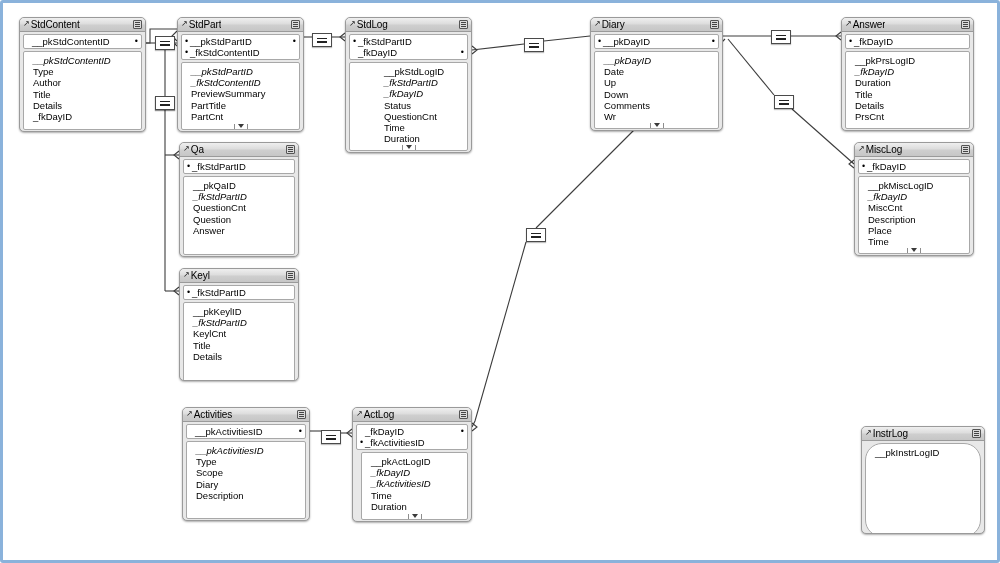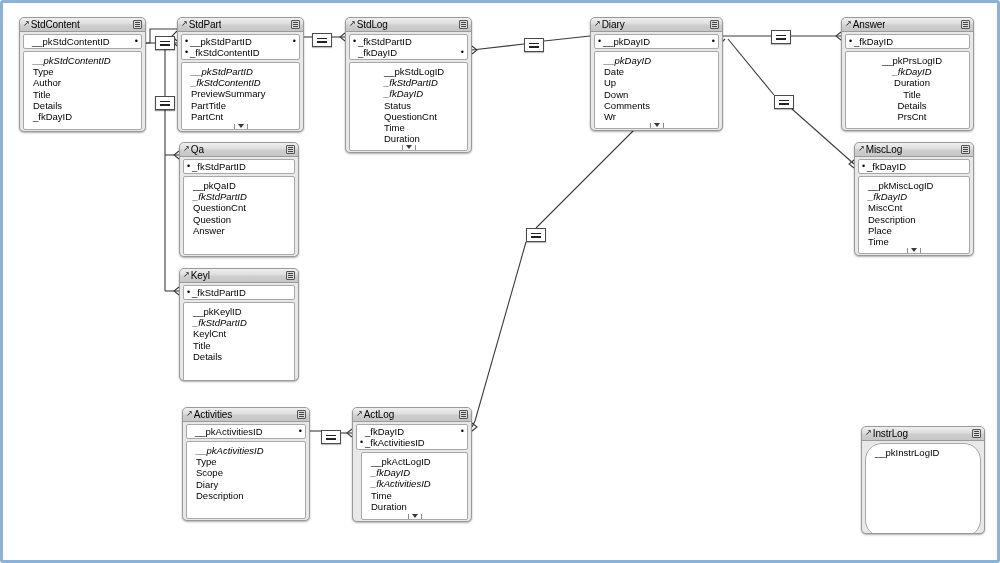--- a/index.html
+++ b/index.html
@@ -323,21 +323,21 @@
             <i></i>
             <i></i>
           </span>
         </div>
         <div class="tbl-key">
           <div class="keyrow">
             <span class="bullet">•</span>
             <span class="kname">_fkDayID</span>
           </div>
         </div>
-        <div class="tbl-fields" style="height: 78px; text-align: center;">
+        <div class="tbl-fields" style="height: 78px;">
           <div class="fieldrow">__pkPrsLogID</div>
           <div class="fieldrow key">_fkDayID</div>
           <div class="fieldrow">Duration</div>
           <div class="fieldrow">Title</div>
           <div class="fieldrow">Details</div>
           <div class="fieldrow">PrsCnt</div>
         </div>
       </div>
       <div class="tbl" style="left: 851px; top: 139px; width: 120px; height: 114px;">
         <div class="tbl-head">

